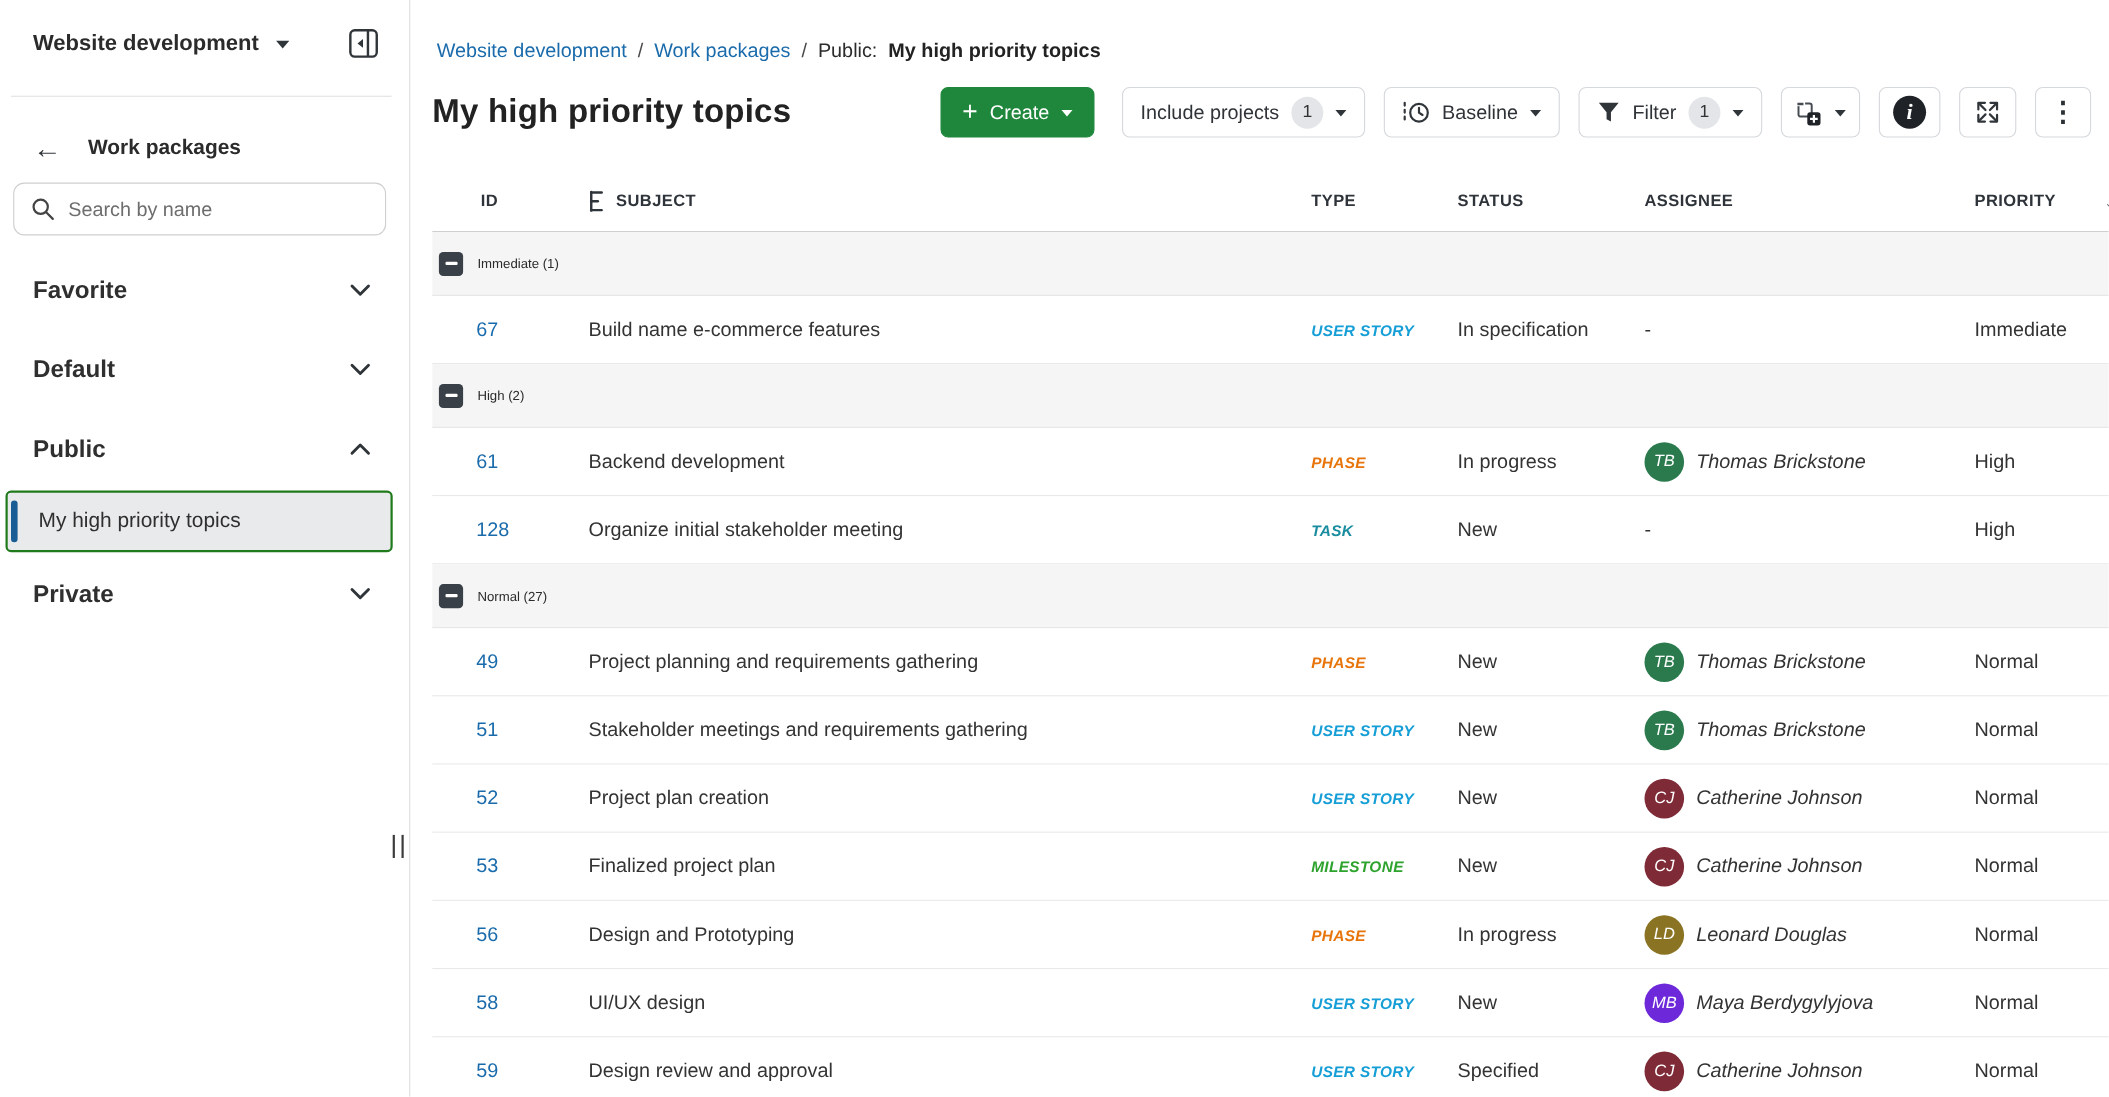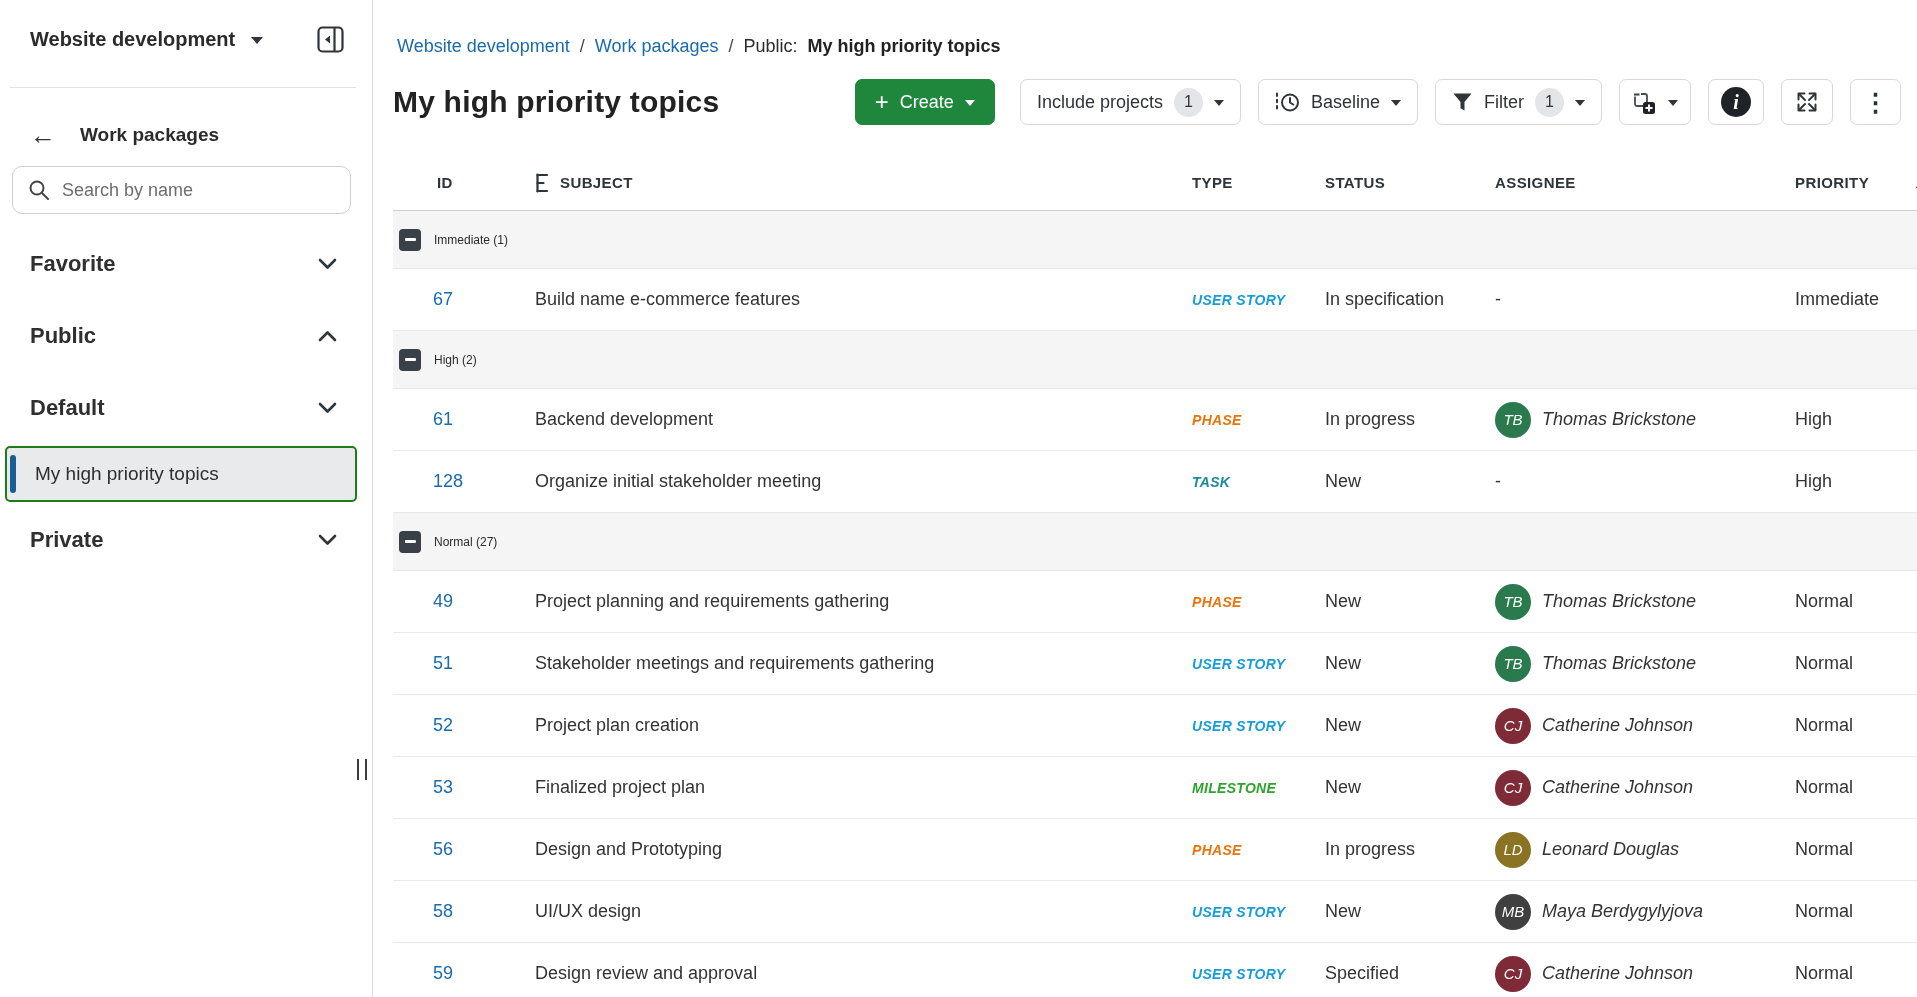--- a/index.html
+++ b/index.html
@@ -126,32 +126,32 @@
     <nav class="sb-sections">
         <div class="sb-section">
           <span class="sb-section-label">Favorite</span>
           <span>
             <svg width="19" height="12" viewBox="0 0 19 12" fill="none" stroke="#30353a" stroke-width="2.6" stroke-linecap="round" stroke-linejoin="round">
               <polyline points="2,2 9.5,9.5 17,2"></polyline>
             </svg>
           </span>
         </div>
         <div class="sb-section">
+          <span class="sb-section-label">Default</span>
+          <span>
+            <svg width="19" height="12" viewBox="0 0 19 12" fill="none" stroke="#30353a" stroke-width="2.6" stroke-linecap="round" stroke-linejoin="round">
+              <polyline points="2,2 9.5,9.5 17,2"></polyline>
+            </svg>
+          </span>
+        </div>
+        <div class="sb-section">
           <span class="sb-section-label">Public</span>
           <span>
             <svg width="19" height="12" viewBox="0 0 19 12" fill="none" stroke="#30353a" stroke-width="2.6" stroke-linecap="round" stroke-linejoin="round">
               <polyline points="2,10 9.5,2.5 17,10"></polyline>
-            </svg>
-          </span>
-        </div>
-        <div class="sb-section">
-          <span class="sb-section-label">Default</span>
-          <span>
-            <svg width="19" height="12" viewBox="0 0 19 12" fill="none" stroke="#30353a" stroke-width="2.6" stroke-linecap="round" stroke-linejoin="round">
-              <polyline points="2,2 9.5,9.5 17,2"></polyline>
             </svg>
           </span>
         </div>
         <div class="sb-item selected"><span class="sb-item-bar"></span><span>My high priority topics</span></div>
         <div class="sb-section">
           <span class="sb-section-label">Private</span>
           <span>
             <svg width="19" height="12" viewBox="0 0 19 12" fill="none" stroke="#30353a" stroke-width="2.6" stroke-linecap="round" stroke-linejoin="round">
               <polyline points="2,2 9.5,9.5 17,2"></polyline>
             </svg>
@@ -369,21 +369,21 @@
                 <span class="assignee-name">Leonard Douglas</span>
               </span></span>
             <span class="c-priority">Normal</span>
           </div>
           <div class="wp-row">
             <span class="c-id"><a class="id-link" href="#">58</a></span>
             <span class="c-subject">UI/UX design</span>
             <span class="c-type" style="color:#169ed6">USER STORY</span>
             <span class="c-status">New</span>
             <span class="c-assignee"><span class="assignee">
-                <span class="avatar" style="background:#404040">MB</span>
+                <span class="avatar" style="background:#6d28d9">MB</span>
                 <span class="assignee-name">Maya Berdygylyjova</span>
               </span></span>
             <span class="c-priority">Normal</span>
           </div>
           <div class="wp-row">
             <span class="c-id"><a class="id-link" href="#">59</a></span>
             <span class="c-subject">Design review and approval</span>
             <span class="c-type" style="color:#169ed6">USER STORY</span>
             <span class="c-status">Specified</span>
             <span class="c-assignee"><span class="assignee">

